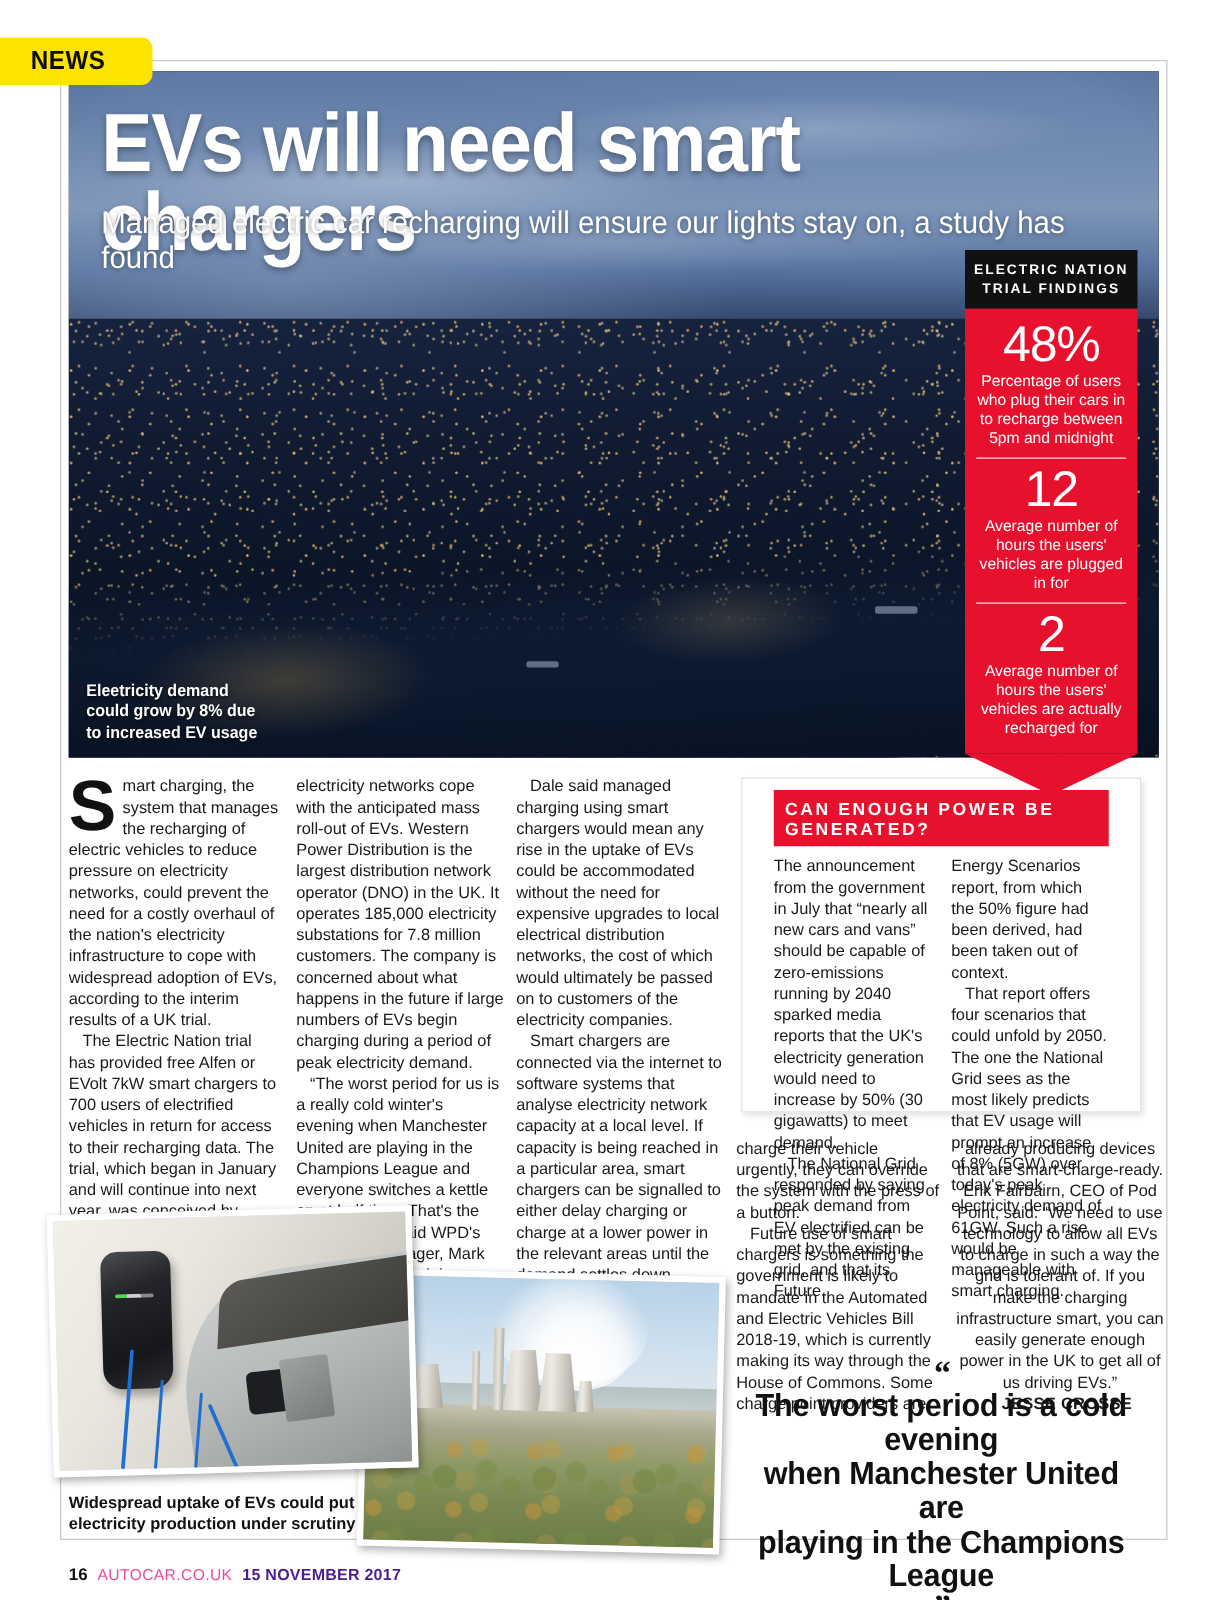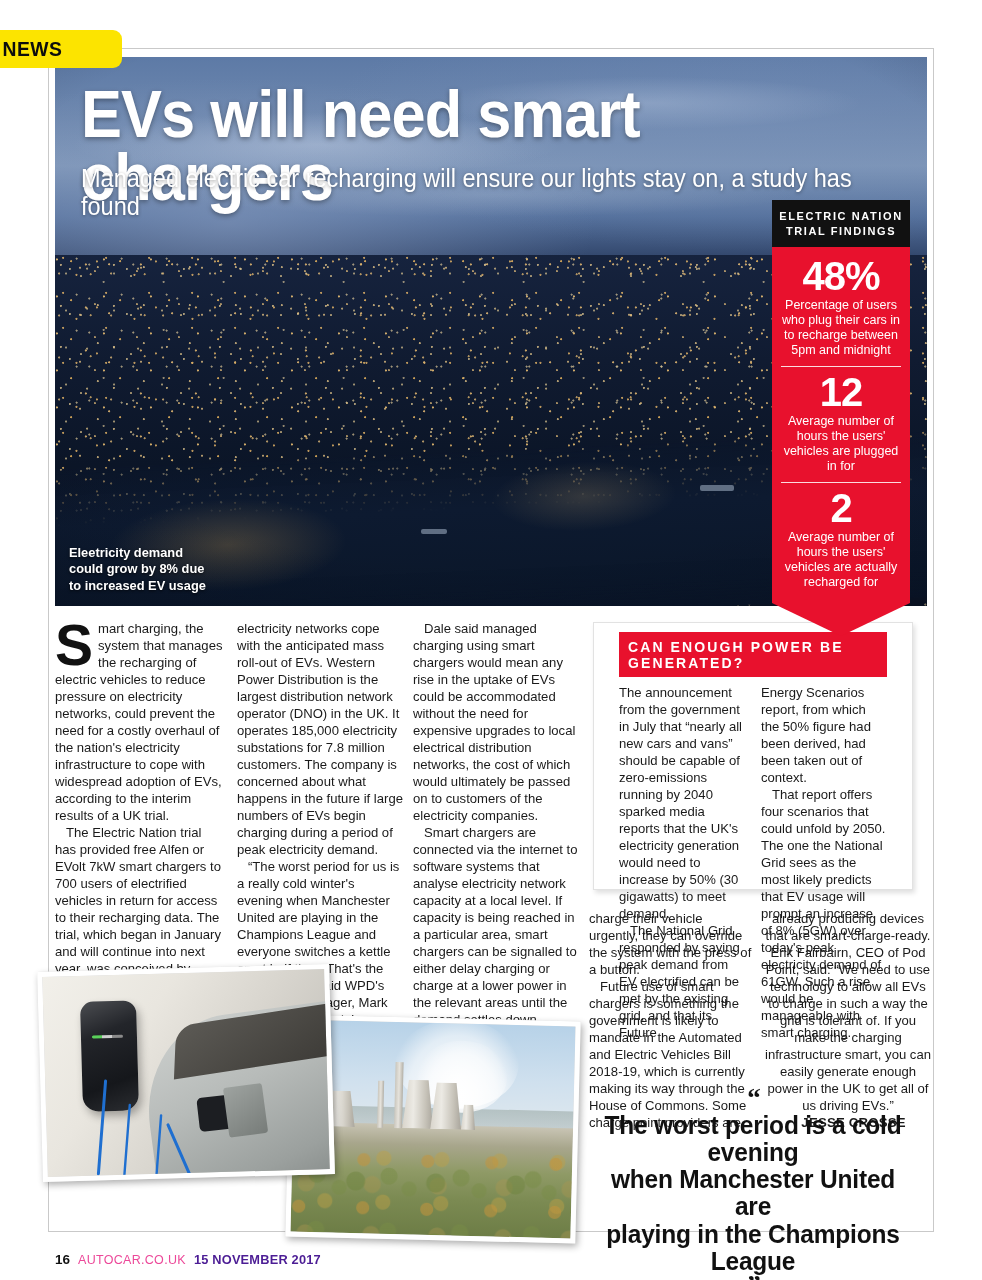--- a/index.html
+++ b/index.html
@@ -15,21 +15,21 @@
     background: #ffffff;
   }
 
   
   .news-tab {
     position: absolute; left: 0; top: 30px;
     width: 122px; height: 38px;
     background: #FCE400;
     border-top-right-radius: 9px;
     border-bottom-right-radius: 9px;
-    display: flex; align-items: center; justify-content: flex-start;
+    display: flex; align-items: center; justify-content: center;
     padding-right: 14px;
     z-index: 40;
   }
   .news-tab span {
     font-family: "Liberation Sans Narrow", "Liberation Sans", sans-serif;
     font-weight: bold; font-size: 21px; letter-spacing: .5px;
     color: #0d0d0d; transform: scaleX(.92);
   }
 
   
@@ -156,21 +156,21 @@
     line-height: 1.35;
   }
   .findings-body {
     background: #E8112D; color: #ffffff;
     padding: 6px 9px 2px;
   }
   .stat { text-align: center; padding: 2px 0 7px; }
   .stat + .stat { border-top: 1px solid rgba(255,255,255,.85); padding-top: 4px; }
   .stat-num {
     font-family: "Liberation Sans Narrow", "Liberation Sans", sans-serif;
-    font-weight: 700; font-size: 40px; line-height: 1.05;
+    font-weight: 400; font-size: 40px; line-height: 1.05;
     letter-spacing: -1px;
   }
   .stat-desc {
     font-family: "Liberation Sans Narrow", "Liberation Sans", sans-serif;
     font-size: 12.5px; line-height: 1.22; margin-top: 1px;
   }
   .findings-arrow {
     width: 0; height: 0; margin: 0 auto;
     border-left: 69px solid transparent;
     border-right: 69px solid transparent;
@@ -488,20 +488,24 @@
     <div class="charger-car"></div>
     <div class="charger-glass"></div>
     <div class="charger-box"></div>
     <div class="charger-led"></div>
     <div class="charger-port"></div>
     <div class="charger-flap"></div>
     <div class="charger-cable"></div>
     <div class="charger-cable2"></div>
   </div>
 
+  <div class="photo-caption">
+    <div>Widespread uptake of EVs could put</div>
+    <div>electricity production under scrutiny</div>
+  </div>
 
   <div class="pullquote">
     <div class="pq-mark">“</div>
     <div class="pq-text">
       <div>The worst period is a cold evening</div>
       <div>when Manchester United are</div>
       <div>playing in the Champions League</div>
     </div>
     <div class="pq-mark">”</div>
   </div>

